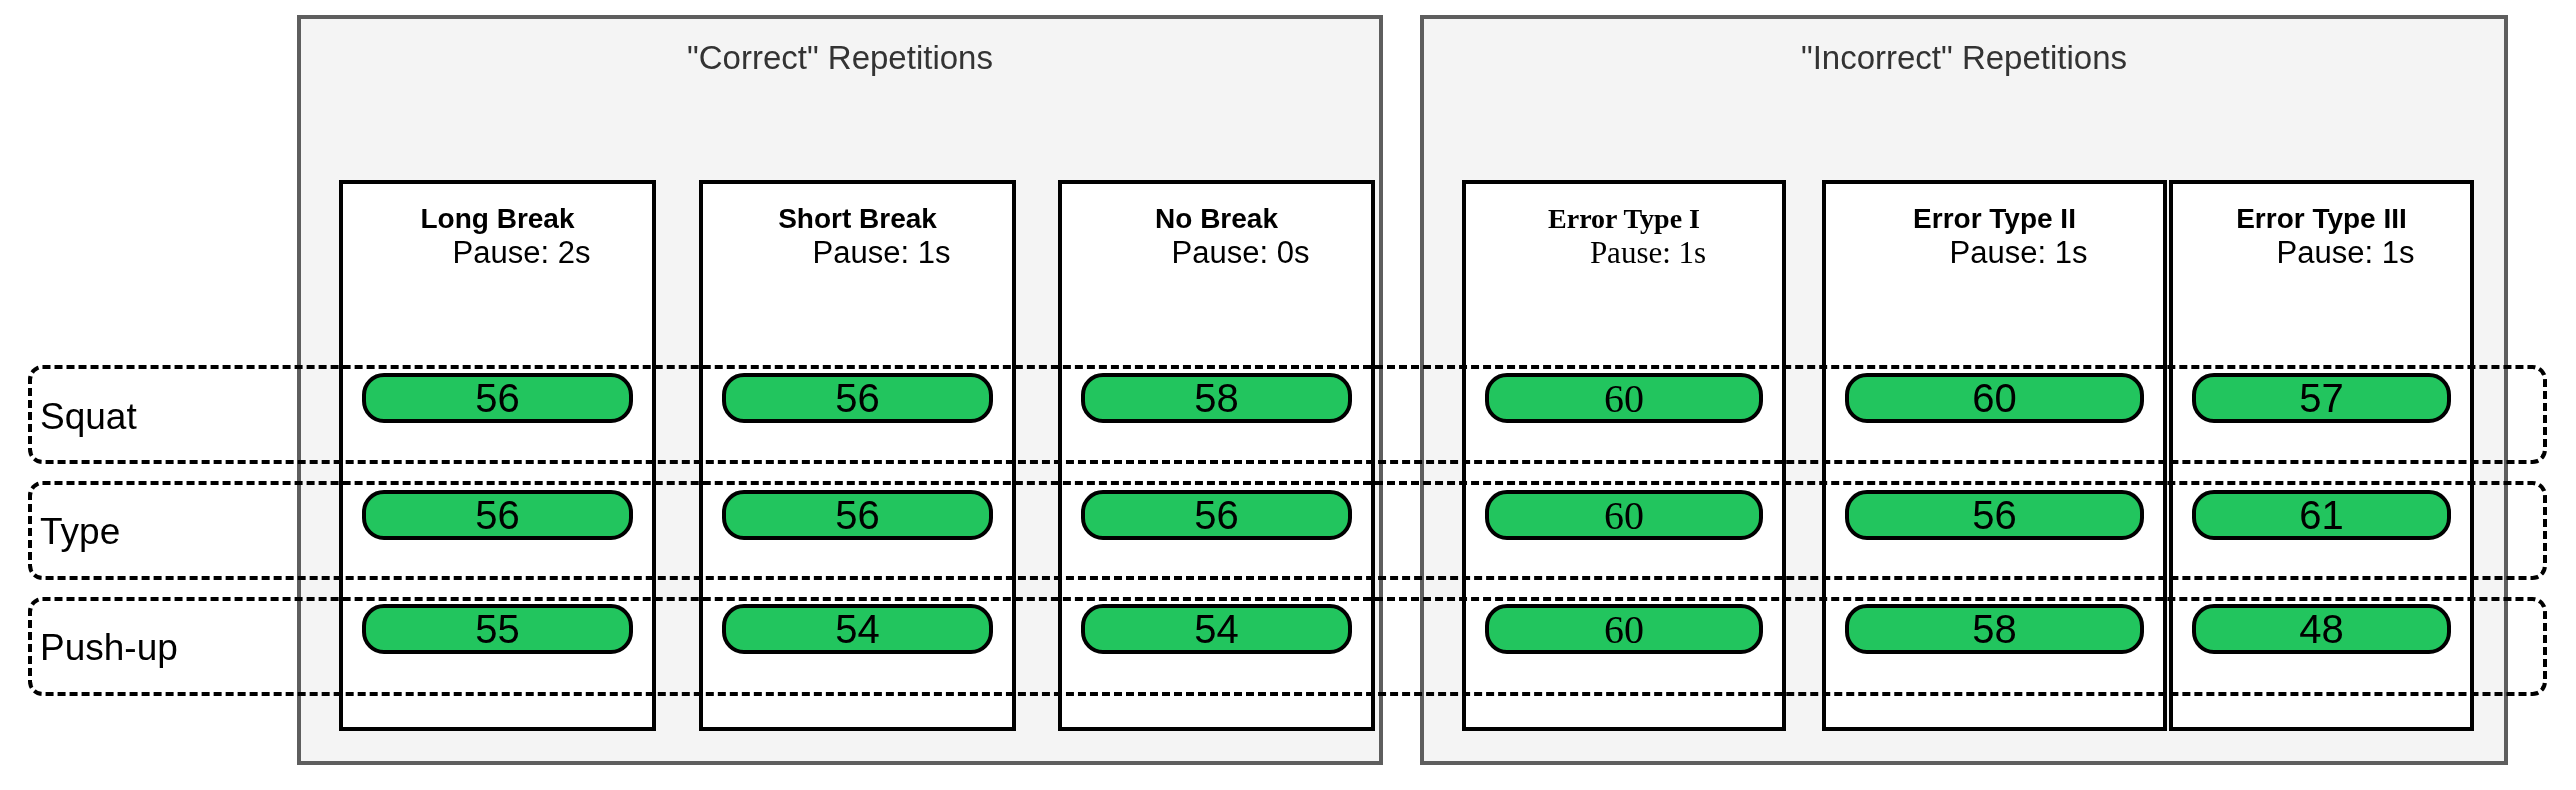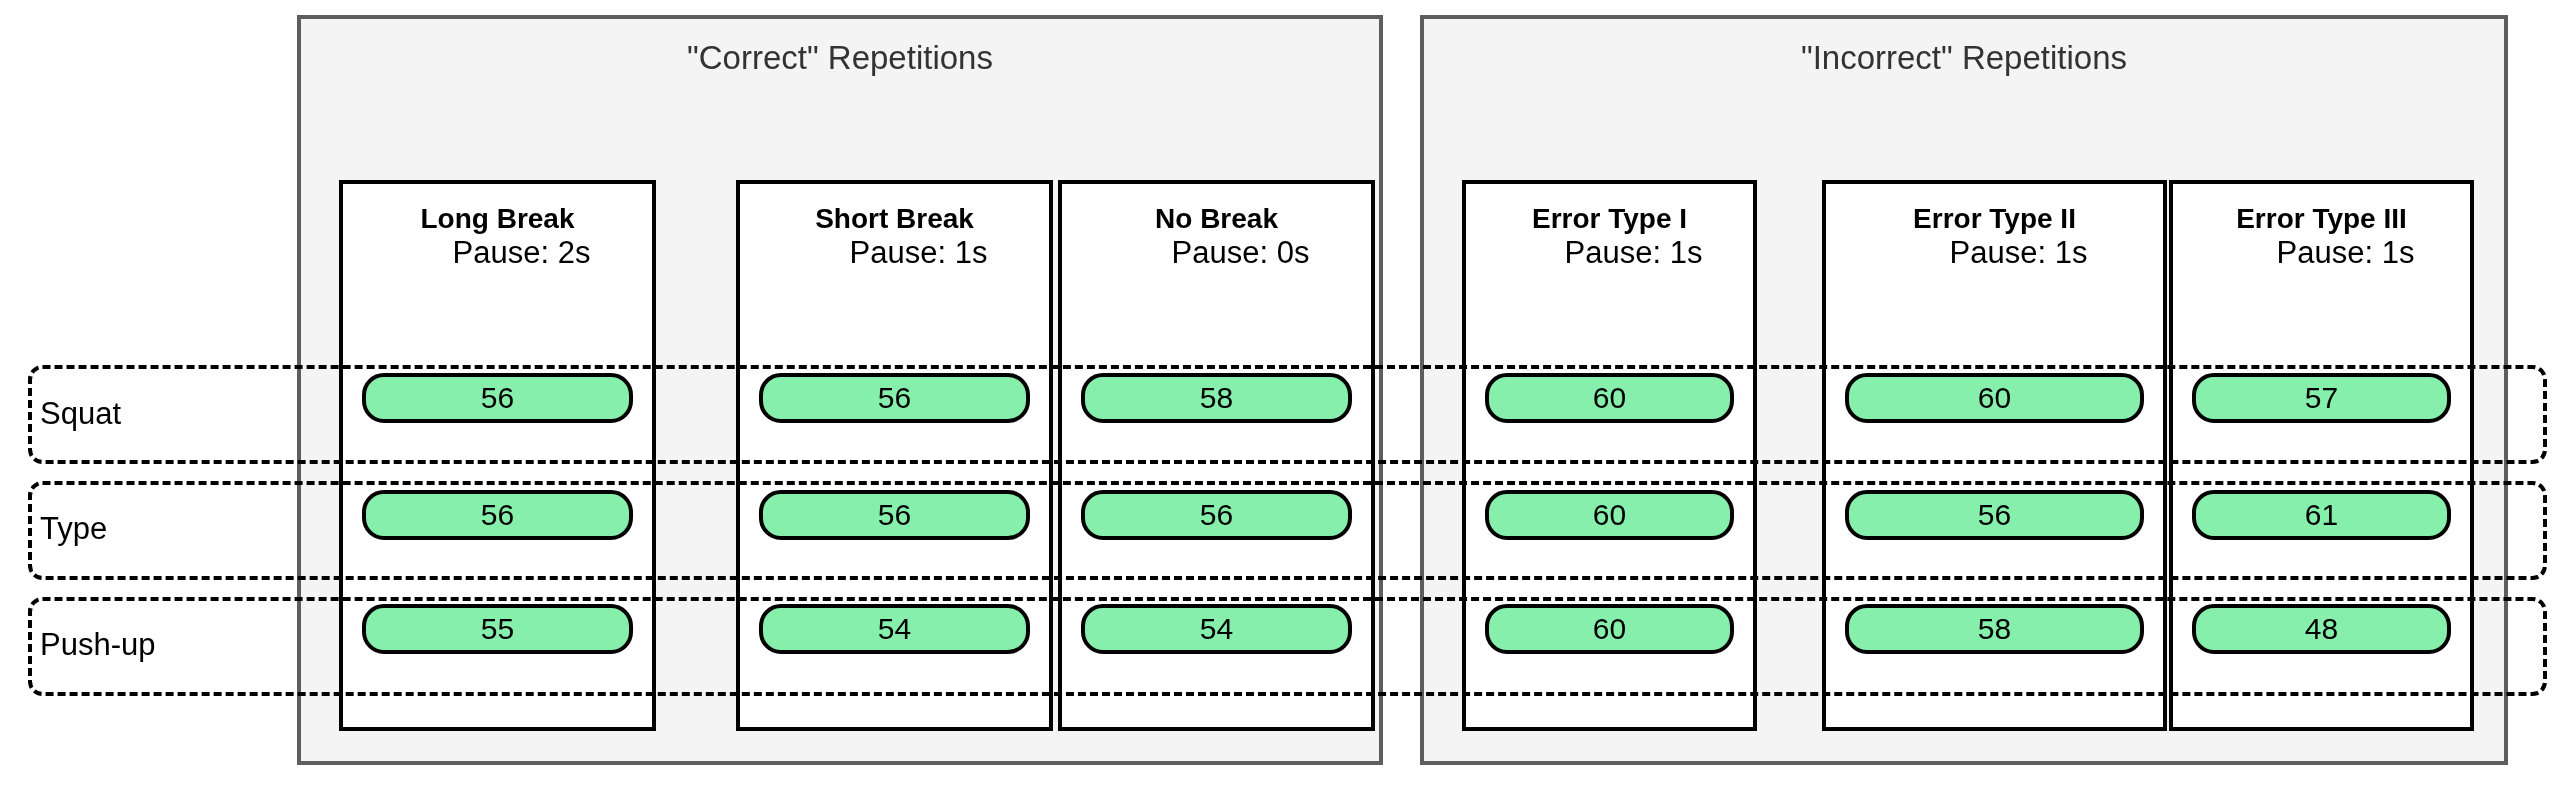--- a/index.html
+++ b/index.html
@@ -58,26 +58,26 @@
     padding-left:48px;
   }
 
   
   .pill{
     position:absolute;
     height:50px;
     left:19.4px;right:19.4px;
     border:4px solid #000000;
     border-radius:22px;
-    background:#86efac;
+    background:#22c55e;
     box-sizing:border-box;
     display:flex;
     align-items:center;
     justify-content:center;
-    font-size:30px;
+    font-size:40px;
     color:#000000;
   }
   .pill.r0{top:189px;}
   .pill.r1{top:306px;}
   .pill.r2{top:420px;}
 
   
   .row-band{
     position:absolute;
     left:28px;
@@ -85,62 +85,62 @@
     height:99px;
     border:4.8px dashed #000000;
     border-radius:14.5px;
     box-sizing:border-box;
     background:transparent;
     pointer-events:none;
   }
   .row-label{
     position:absolute;
     left:40px;
-    font-size:31px;
+    font-size:37px;
     color:#000000;
     white-space:nowrap;
   }
 </style>
 </head>
 <body>
 
 <div id="stage">
     <div class="group-panel" style="left: 297px; top: 15.4px; width: 1086px; height: 750px;">
       <div class="group-title">"Correct" Repetitions</div>
       <div class="cond-col" style="left: 38px; width: 317px;">
         <div class="cond-head">
           <div class="cond-name">Long Break</div>
           <div class="cond-pause">Pause: 2s</div>
         </div>
         <div class="pill r0">56</div>
         <div class="pill r1">56</div>
         <div class="pill r2">55</div>
       </div>
-      <div class="cond-col" style="left: 398px; width: 317px; margin-left: 37px;">
+      <div class="cond-col" style="left: 398px; width: 317px;">
         <div class="cond-head">
           <div class="cond-name">Short Break</div>
           <div class="cond-pause">Pause: 1s</div>
         </div>
         <div class="pill r0">56</div>
         <div class="pill r1">56</div>
         <div class="pill r2">54</div>
       </div>
       <div class="cond-col" style="left: 757px; width: 317px;">
         <div class="cond-head">
           <div class="cond-name">No Break</div>
           <div class="cond-pause">Pause: 0s</div>
         </div>
         <div class="pill r0">58</div>
         <div class="pill r1">56</div>
         <div class="pill r2">54</div>
       </div>
     </div>
     <div class="group-panel" style="left: 1420px; top: 15.4px; width: 1088px; height: 750px;">
       <div class="group-title">"Incorrect" Repetitions</div>
-      <div class="cond-col" style="left: 38px; width: 295px;">
+      <div class="cond-col" style="left: 38px; width: 324px; font-family: Liberation Serif, serif;">
         <div class="cond-head">
           <div class="cond-name">Error Type I</div>
           <div class="cond-pause">Pause: 1s</div>
         </div>
         <div class="pill r0">60</div>
         <div class="pill r1">60</div>
         <div class="pill r2">60</div>
       </div>
       <div class="cond-col" style="left: 398px; width: 345px;">
         <div class="cond-head">

